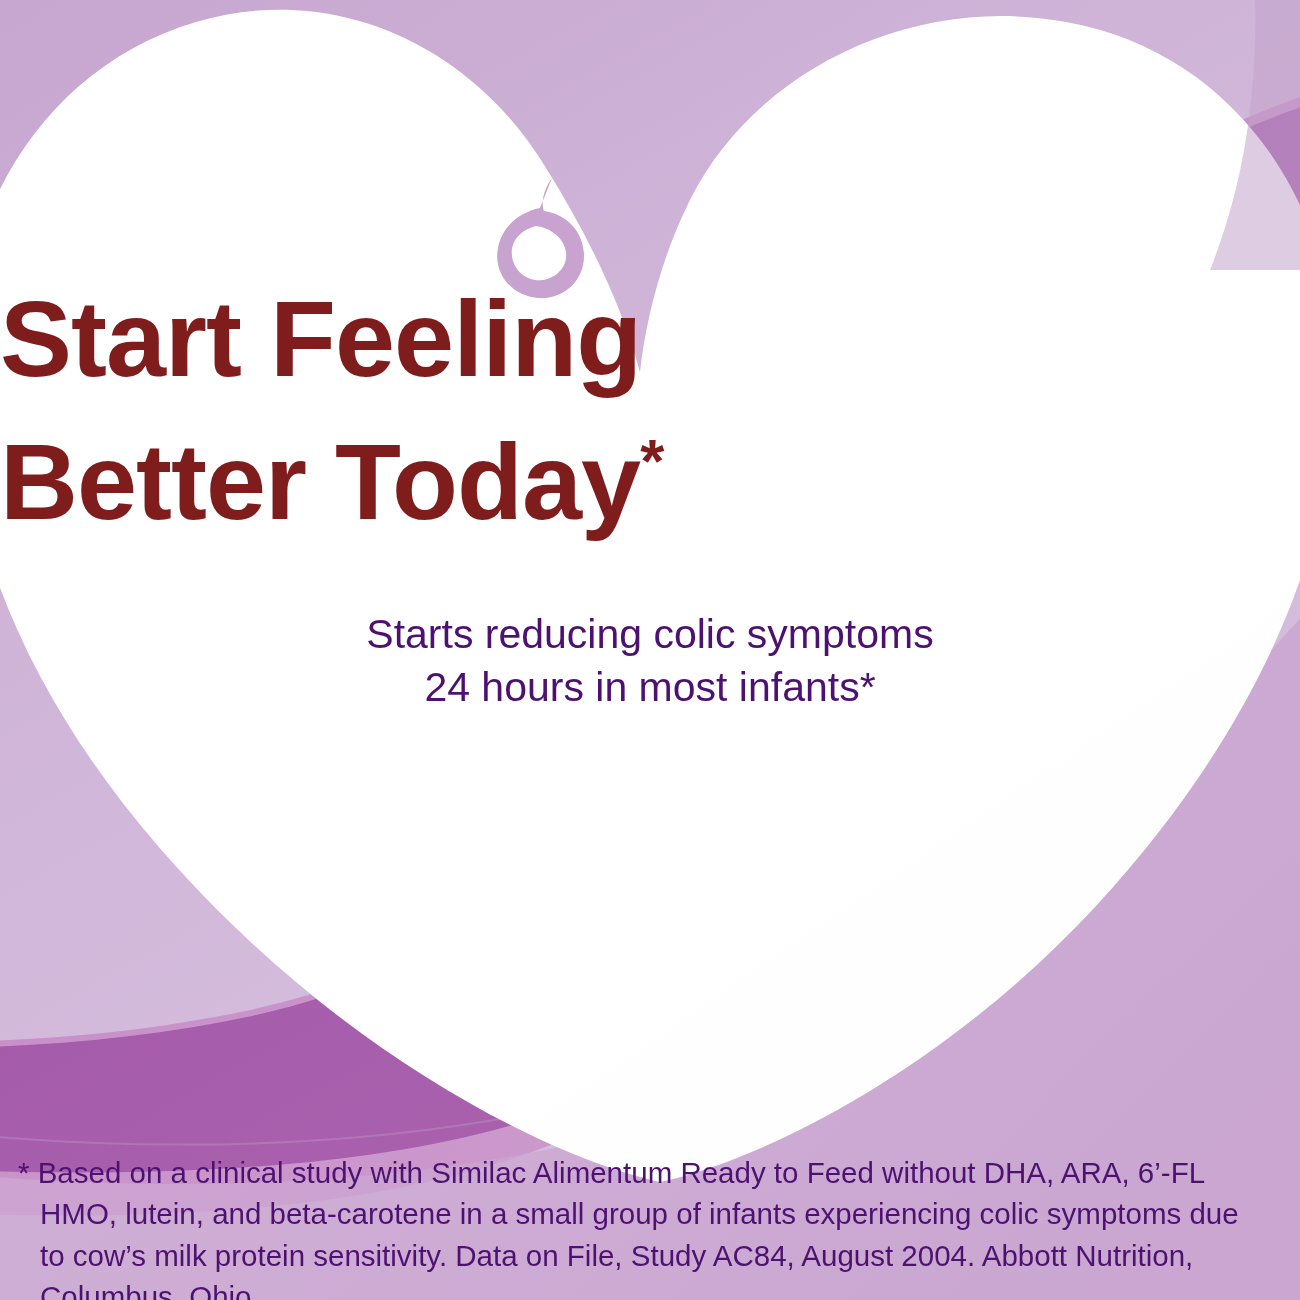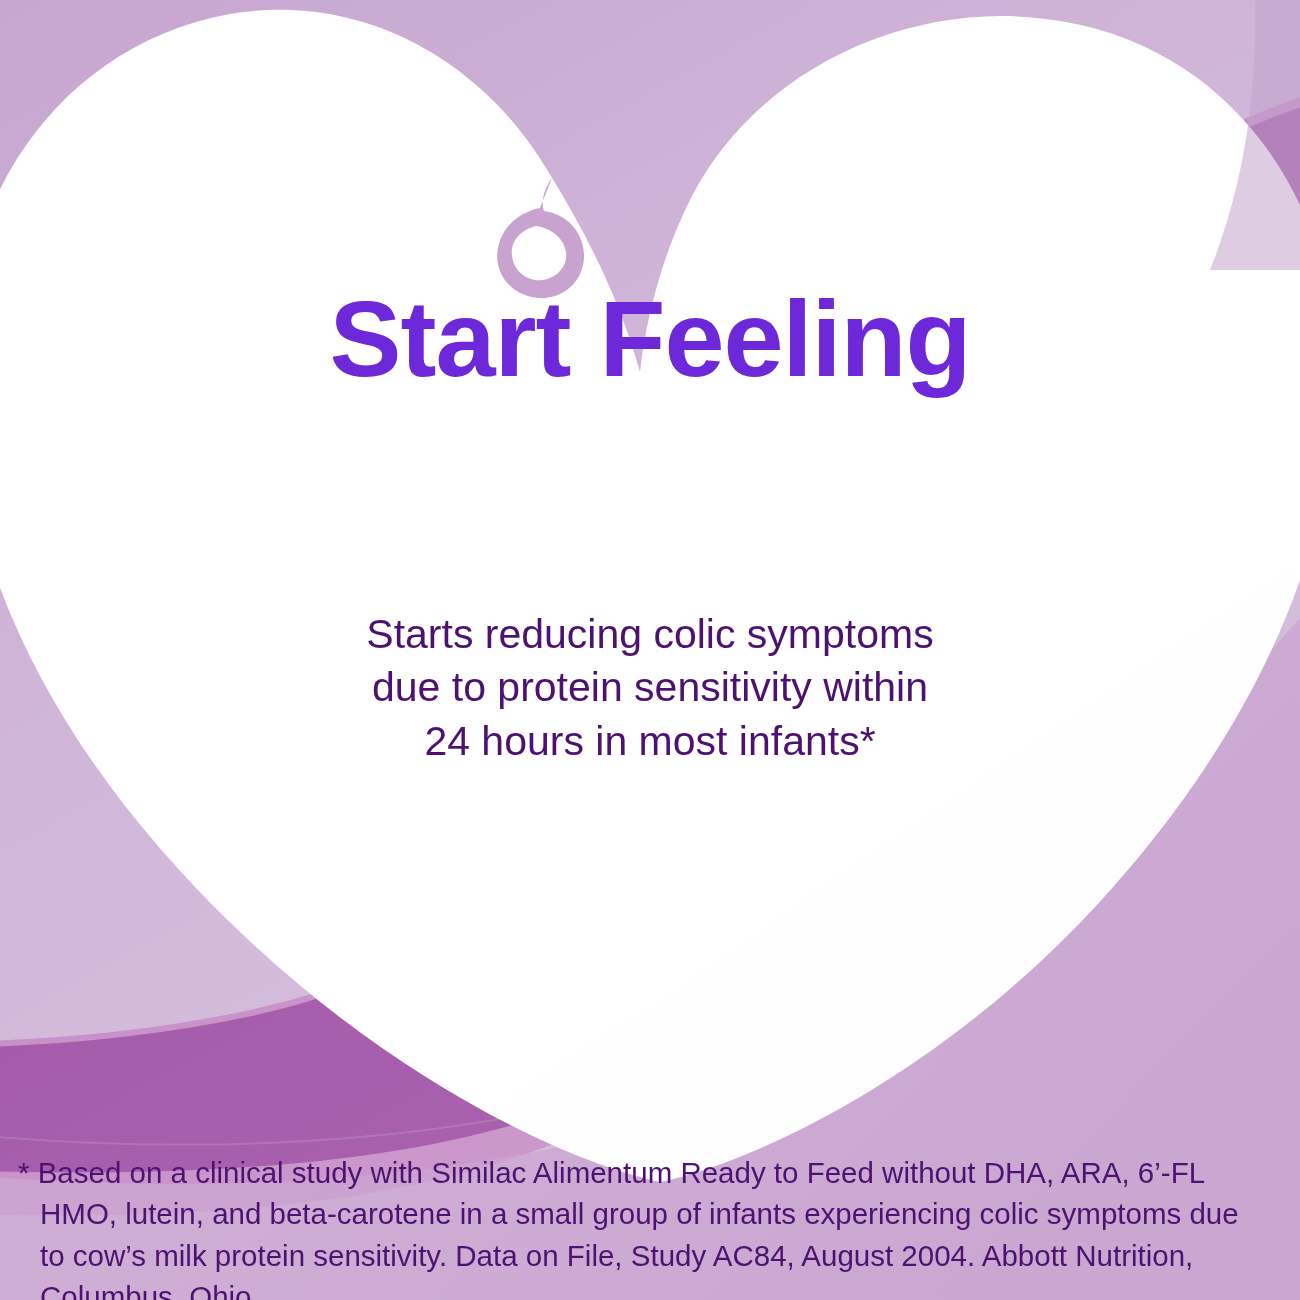--- a/index.html
+++ b/index.html
@@ -29,22 +29,21 @@
     inset: 0;
     width: 1300px;
     height: 1300px;
     pointer-events: none;
   }
   .headline {
     position: absolute;
     left: 0;
     top: 268px;
     width: 1300px;
-    text-align: center;
-    color: #6d28d9;
+    color: #7f1d1d;
     font-size: 108px;
     line-height: 1.32;
     font-weight: 700;
     letter-spacing: -1px;
     margin: 0;
     padding: 0;
   }
   .headline .line {
     display: block;
     white-space: nowrap;
@@ -202,25 +201,25 @@
       </g>
 
       <path d="M 1252 -60 C 1262 60 1250 170 1210 270 L 1460 270 L 1460 -60 Z" fill="#c3a2cb" opacity="0.55"></path>
     </g>
   </svg>
 
   <div class="content">
 
     <h1 class="headline">
       <span class="line">Start Feeling</span>
+      <span class="line"><span>Better Today</span><span class="star">*</span></span>
     </h1>
 
     <p class="subhead">
       <span class="line">Starts reducing colic symptoms</span>
-      <span class="line">due to protein sensitivity within</span>
       <span class="line">24 hours in most infants*</span>
     </p>
 
     <p class="footnote">
       <span class="fline">* Based on a clinical study with Similac Alimentum Ready to Feed without DHA, ARA, 6’-FL</span>
       <span class="fline indent">HMO, lutein, and beta-carotene in a small group of infants experiencing colic symptoms due</span>
       <span class="fline indent">to cow’s milk protein sensitivity. Data on File, Study AC84, August 2004. Abbott Nutrition,</span>
       <span class="fline indent">Columbus, Ohio.</span>
     </p>
 

